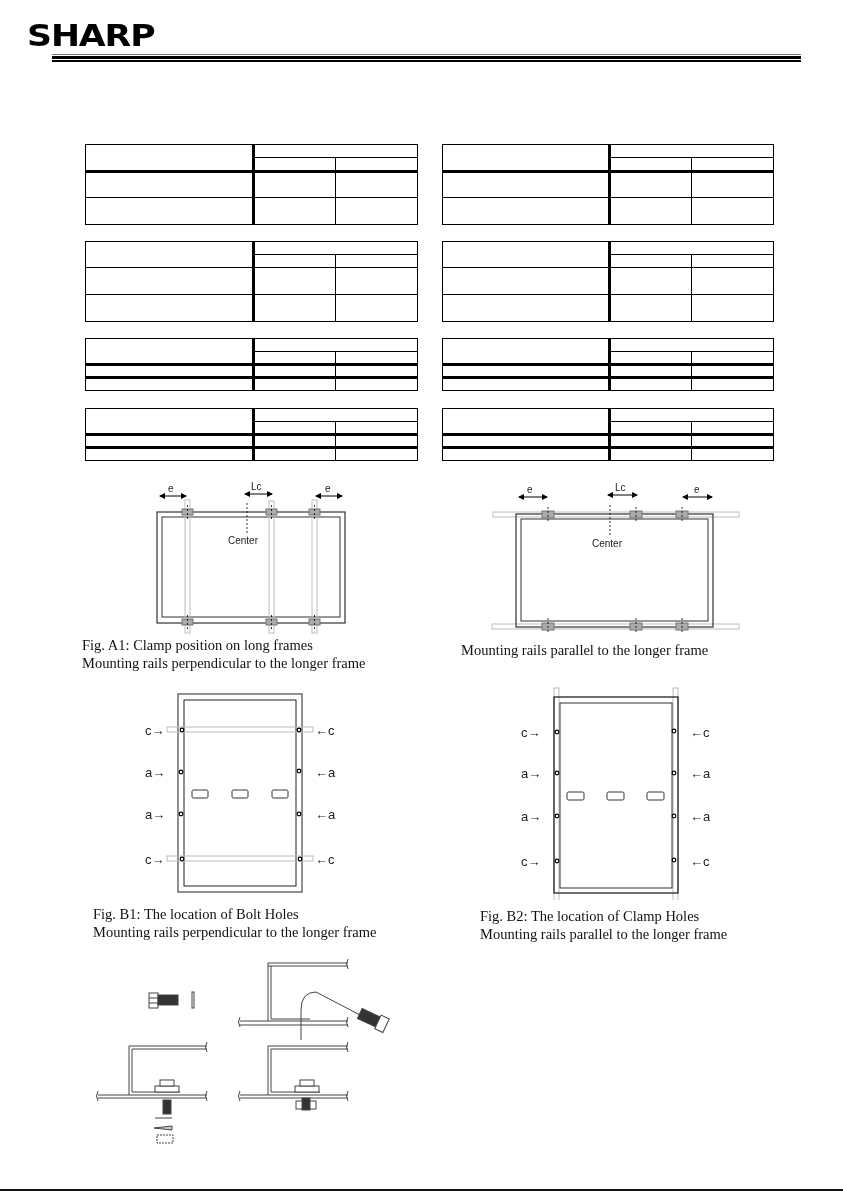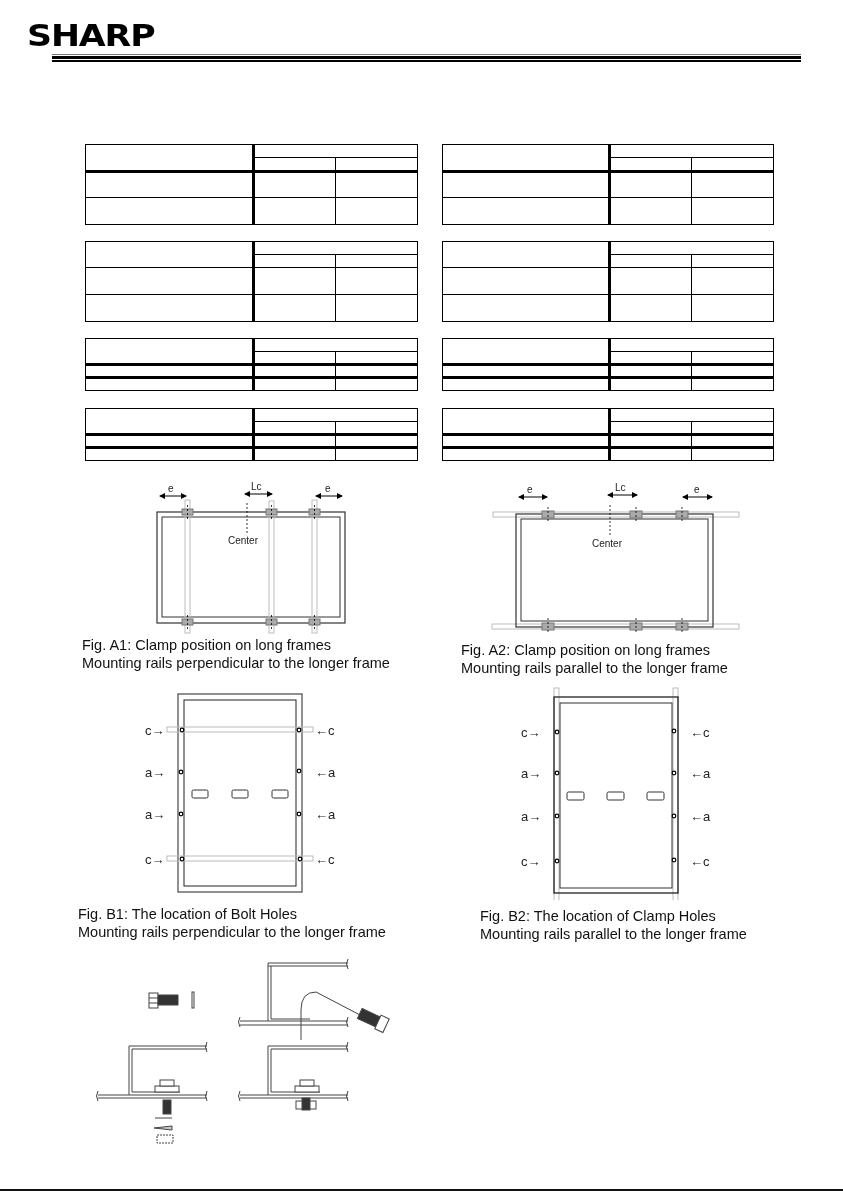--- a/index.html
+++ b/index.html
@@ -10,21 +10,21 @@
   .rule-thick1 { left: 52px; top: 56px; width: 749px; height: 3px; background: #000; }
   .rule-thick2 { left: 52px; top: 60px; width: 749px; height: 2px; background: #000; }
   .bottom-rule { left: 0; top: 1189px; width: 843px; height: 2px; background: #111; }
 
   table.spec { position: absolute; border-collapse: collapse; table-layout: fixed; border: 1.5px solid #000; }
   table.spec td { border: 1px solid #000; padding: 0; font-size: 10px; text-align: center; }
   table.spec td.c0 { border-right: 3px solid #000; }
   table.spec tr.hdr-last td, table.spec td.hdr-span0 { border-bottom: 3px solid #000; }
   table.spec.thickrows tr.body1 td { border-bottom: 3px solid #000; }
 
-  .cap { font-family: Liberation Sans, sans-serif; font-size: 14.5px; line-height: 18px; color: #111; white-space: nowrap; }
+  .cap { font-family: Liberation Serif, serif; font-size: 14.5px; line-height: 18px; color: #111; white-space: nowrap; }
   svg text { font-family: "Liberation Sans", sans-serif; }
 </style>
 </head>
 <body>
 
 <div class="abs logo">SHARP</div>
 <div class="abs rule-thin"></div>
 <div class="abs rule-thick1"></div>
 <div class="abs rule-thick2"></div>
 
@@ -329,21 +329,20 @@
   </g>
   <line x1="39" y1="22" x2="67" y2="22" stroke="#000" stroke-width="1" marker-start="url(#ahs)" marker-end="url(#ah)"></line>
   <line x1="128" y1="20" x2="157" y2="20" stroke="#000" stroke-width="1" marker-start="url(#ahs)" marker-end="url(#ah)"></line>
   <line x1="203" y1="22" x2="232" y2="22" stroke="#000" stroke-width="1" marker-start="url(#ahs)" marker-end="url(#ah)"></line>
   <text x="47" y="18" font-size="10" fill="#222">e</text>
   <text x="135" y="16" font-size="10" fill="#222">Lc</text>
   <text x="214" y="18" font-size="10" fill="#222">e</text>
   <text x="112" y="72" font-size="10" fill="#222">Center</text>
 </svg>
 <div class="abs cap" style="left:461px; top:641px;">
-  <div>Fig. A2: Clamp position on long frames</div>
   <div>Mounting rails parallel to the longer frame</div>
 </div>
 
 <svg class="abs" style="left:120px; top:680px;" width="300" height="220" viewBox="0 0 300 220">
   <rect x="58" y="14" width="124" height="198" fill="none" stroke="#555" stroke-width="1.3"></rect>
   <rect x="64" y="20" width="112" height="186" fill="none" stroke="#222" stroke-width="1"></rect>
   <g fill="none" stroke="#bbb" stroke-width="1">
     <rect x="47" y="47" width="146" height="5"></rect>
     <rect x="47" y="176" width="146" height="5"></rect>
   </g>
@@ -366,21 +365,21 @@
     <text x="25" y="55"><tspan>c</tspan>→</text>
     <text x="25" y="97"><tspan>a</tspan>→</text>
     <text x="25" y="139"><tspan>a</tspan>→</text>
     <text x="25" y="184"><tspan>c</tspan>→</text>
     <text x="195" y="55">←<tspan>c</tspan></text>
     <text x="195" y="97">←<tspan>a</tspan></text>
     <text x="195" y="139">←<tspan>a</tspan></text>
     <text x="195" y="184">←<tspan>c</tspan></text>
   </g>
 </svg>
-<div class="abs cap" style="left:78px; top:905px;">
+<div class="abs cap" style="left:93px; top:905px;">
   <div>Fig. B1: The location of Bolt Holes</div>
   <div>Mounting rails perpendicular to the longer frame</div>
 </div>
 
 <svg class="abs" style="left:480px; top:680px;" width="280" height="220" viewBox="0 0 280 220">
   <g fill="none" stroke="#bbb" stroke-width="1">
     <rect x="74" y="8" width="5" height="214"></rect>
     <rect x="193" y="8" width="5" height="214"></rect>
   </g>
   <rect x="74" y="17" width="124" height="196" fill="none" stroke="#222" stroke-width="1.3"></rect>

